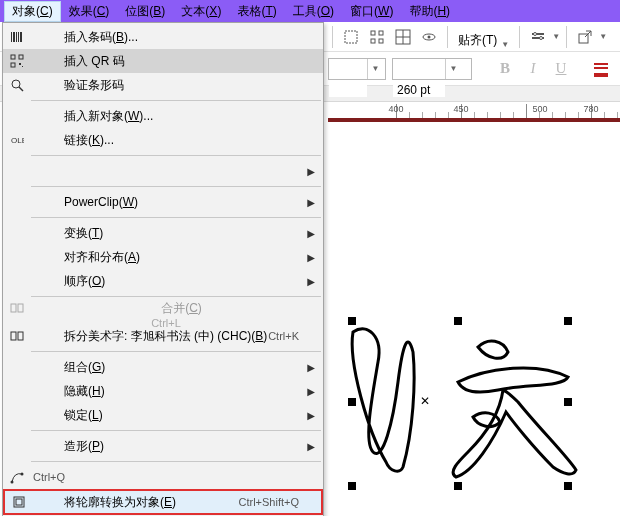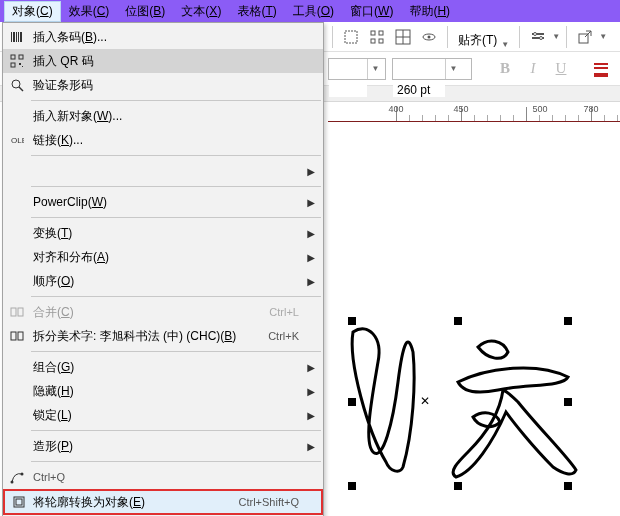--- a/index.html
+++ b/index.html
@@ -24,40 +24,40 @@
   .fmt-btn { width: 22px; height: 22px; display: flex; align-items: center; justify-content: center; font-family: "Times New Roman", serif; font-size: 15px; color: #bbb; }
   .fmt-btn.bold { font-weight: bold; }
   .fmt-btn.underline { text-decoration: underline; }
   .fmt-btn.italic { font-style: italic; }
   .color-box { width: 22px; height: 22px; display: flex; align-items: center; justify-content: center; }
   
   .ribbon-area { height: 16px; background: #f0f0f0; border-bottom: 1px solid #d8d8d8; }
   
   .ruler-row { display: flex; height: 20px; }
   .ruler-corner { width: 328px; background: #fff; }
-  .ruler { flex: 1; position: relative; background: #fff; border-bottom: 1px solid #7f1d1d; font-size: 9px; color: #555; }
+  .ruler { flex: 1; position: relative; background: #fff; border-bottom: 4px solid #7f1d1d; font-size: 9px; color: #555; }
   .ruler-tick { position: absolute; top: 0; height: 100%; }
   .ruler-tick .major { position: absolute; bottom: 0; width: 1px; height: 14px; background: #888; }
   .ruler-tick .minor { position: absolute; bottom: 0; width: 1px; height: 6px; background: #aaa; }
   .ruler-label { position: absolute; top: 2px; transform: translateX(-50%); }
   
   .canvas-area { position: absolute; left: 0; right: 0; top: 122px; bottom: 0; background: #fff; }
   .canvas-content { position: absolute; left: 328px; right: 0; top: 0; bottom: 0; }
   .canvas-svg { position: absolute; left: 0; top: 0; }
   .sel-handle { position: absolute; width: 8px; height: 8px; background: #000; }
   .sel-center { position: absolute; font-size: 12px; color: #000; }
   
   .dropdown { position: absolute; left: 2px; top: 22px; width: 322px; background: #f2f2f2; border: 1px solid #a3a3a3; box-shadow: 2px 2px 4px rgba(0,0,0,0.2); z-index: 100; padding: 2px 0; }
   .dd-item { display: flex; align-items: center; height: 24px; padding: 0 24px 0 30px; position: relative; }
   .dd-item.highlight1 { background: #d4d4d4; }
   .dd-item.highlight2 { background: #e1effa; border: 2px solid #e03030; padding: 0 22px 0 28px; height: 26px; }
-  .dd-item.disabled { color: #9a9a9a; }
+  .dd-item.disabled { color: #9a9a9a; flex-direction: column; }
   .dd-icon { position: absolute; left: 6px; width: 16px; height: 16px; display: flex; align-items: center; justify-content: center; }
   .dd-icon svg { width: 14px; height: 14px; }
-  .dd-label { flex: 1; }
+  .dd-label { flex: 1; margin-left: 31px; }
   .dd-shortcut { color: #555; font-size: 11px; }
   .dd-item.disabled .dd-shortcut { color: #aaa; }
   .dd-arrow { position: absolute; right: 8px; font-size: 10px; color: #333; }
   .dd-sep { height: 1px; background: #c8c8c8; margin: 3px 2px 3px 28px; }
 </style>
 </head>
 <body>
 
 <div class="menubar" id="menubar">
     <div class="menubar-item active">对象(<u>C</u>)</div>

